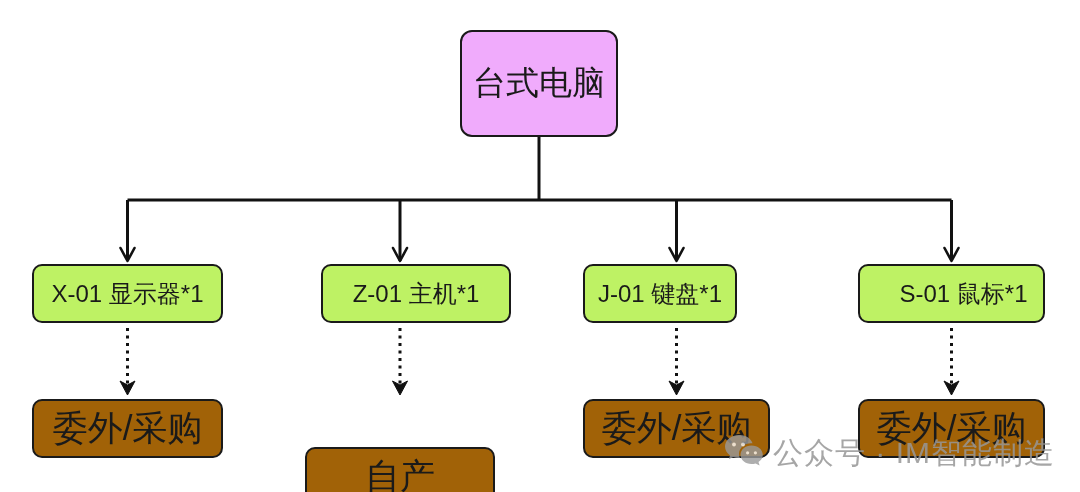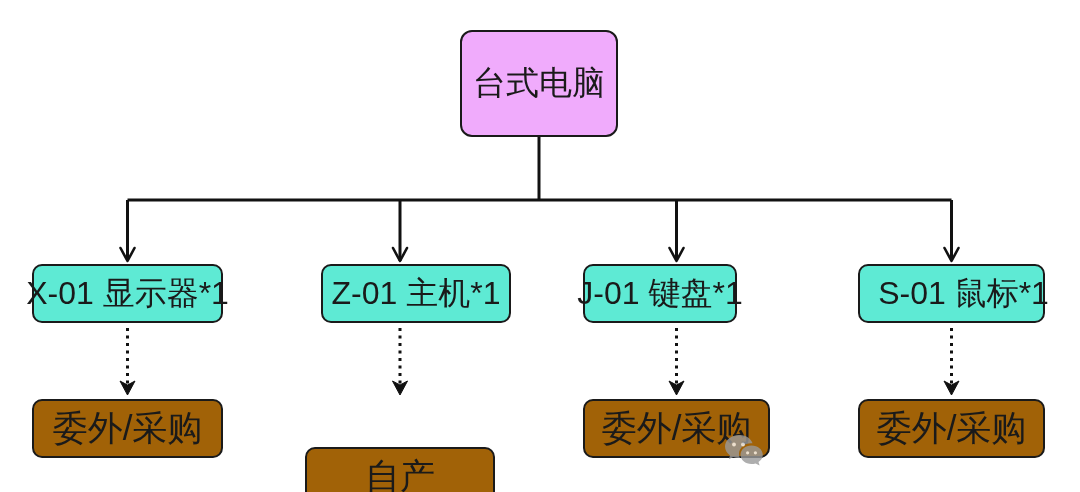--- a/index.html
+++ b/index.html
@@ -33,22 +33,22 @@
     color: #1a1a1a;
     z-index: 2;
     white-space: nowrap;
   }
   .node.root {
     background: #f0abfc;
     font-size: 33px;
     border-radius: 12px;
   }
   .node.component {
-    background: #5eead4;
-    font-size: 32px;
+    background: #bef264;
+    font-size: 24px;
   }
   .node.source {
     background: #a16207;
     font-size: 35px;
   }
   .watermark {
     position: absolute;
     left: 722px;
     top: 430px;
     display: flex;
@@ -129,15 +129,16 @@
         <path d="M17,5 C9.3,5 3,10.2 3,16.6 C3,20.2 4.9,23.3 8,25.4 L6.8,29.2 L11.3,26.9 C13,27.5 15,27.9 17,27.9 C17.3,27.9 17.6,27.9 17.9,27.9 C17.3,26.6 17,25.2 17,23.7 C17,17.9 22.4,13.2 29,13.2 C29.5,13.2 30,13.2 30.5,13.3 C29.1,8.5 23.6,5 17,5 Z"></path>
         <path d="M29.5,15.5 C23.3,15.5 18.5,19.7 18.5,24.8 C18.5,29.9 23.3,34.1 29.5,34.1 C30.9,34.1 32.3,33.9 33.6,33.4 L37.6,35.4 L36.5,32.1 C39.1,30.4 40.8,27.8 40.8,24.8 C40.8,19.7 35.8,15.5 29.5,15.5 Z"></path>
       </g>
       <g fill="#ffffff">
         <circle cx="12" cy="14.5" r="1.9"></circle>
         <circle cx="21" cy="14.5" r="1.9"></circle>
         <circle cx="25.6" cy="22.8" r="1.6"></circle>
         <circle cx="33.4" cy="22.8" r="1.6"></circle>
       </g>
     </svg>
+    <span>公众号 · IM智能制造</span>
   </div>
 
 </div>
 
 </body></html>

